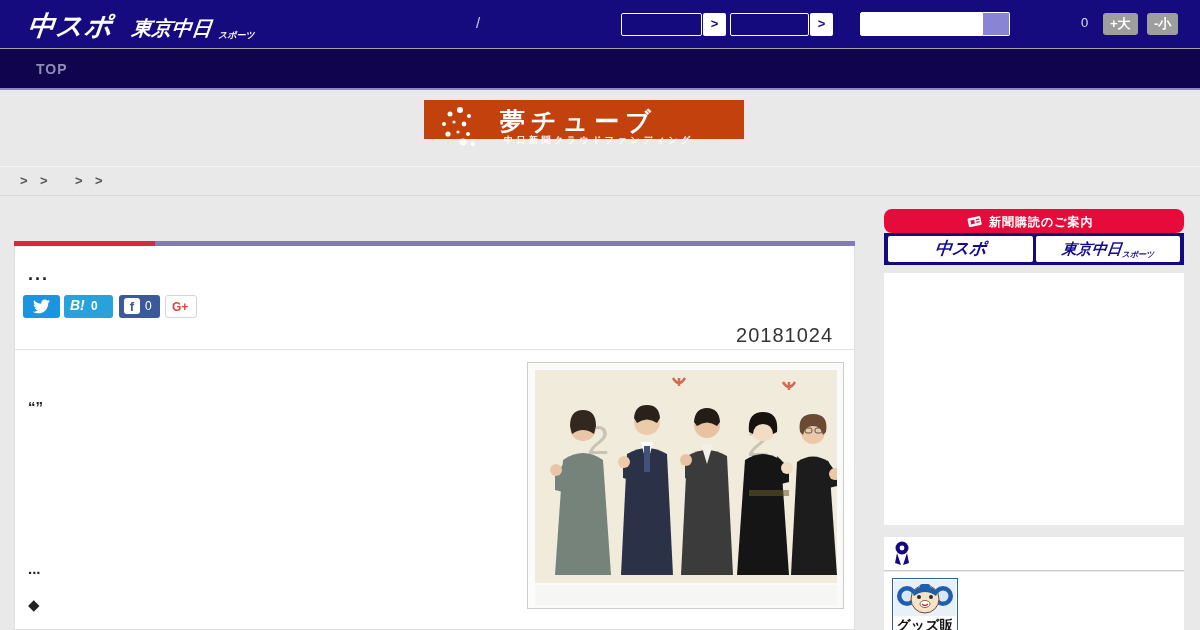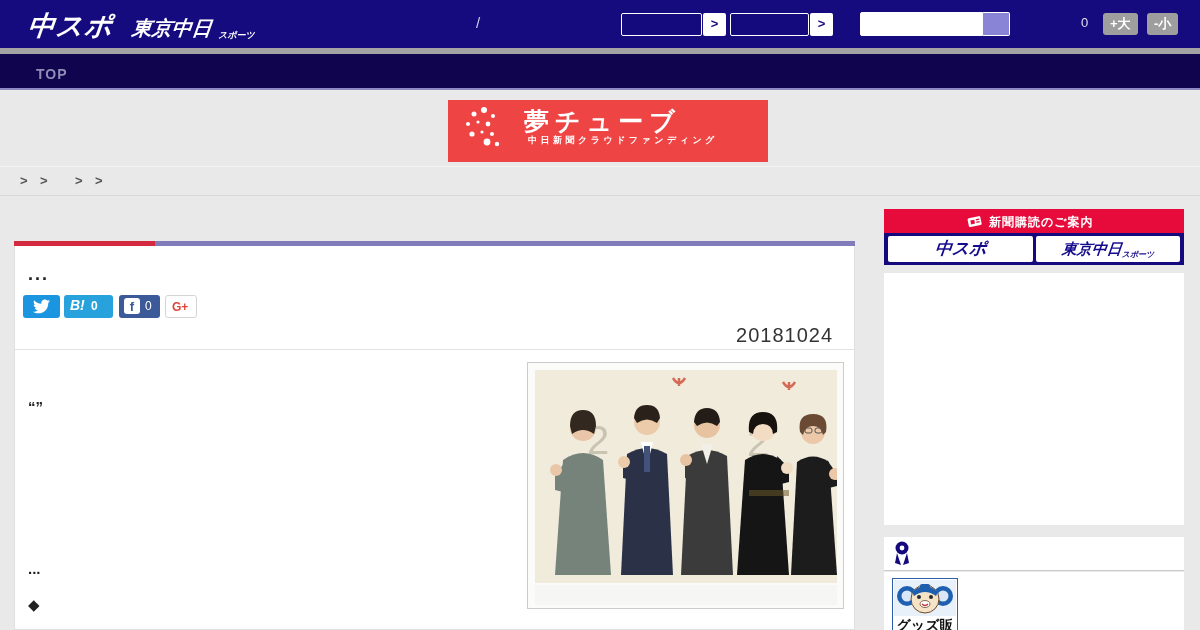--- a/index.html
+++ b/index.html
@@ -26,24 +26,24 @@
              border:1px solid #fff; border-radius:2px 0 0 2px; font-size:12px; padding:0 5px; color:#333; }
   .hsearch-go { position:absolute; left:983px; top:12px; width:27px; height:24px; background:#8a84d6;
                 border:1px solid #fff; border-left:none; border-radius:0 2px 2px 0; cursor:pointer; }
   .hcount { position:absolute; left:1081px; top:15px; color:#e0e0ee; font-size:13px; }
   .fontbtn { position:absolute; top:13px; height:22px; background:#9e9e9e; border-radius:3px;
              color:#fff; font-size:13px; font-weight:bold; text-align:center; line-height:22px; padding:0 7px; cursor:pointer; }
   .fontbtn-big { left:1103px; }
   .fontbtn-small { left:1147px; }
   
   .nav { position:absolute; left:0; top:48px; width:1200px; height:42px; background:#10044e;
-         border-top:6px solid #a3a3a3; border-bottom:2px solid #8e88c4; }
+         border-top:1px solid #a3a3a3; border-bottom:2px solid #8e88c4; }
   .nav-top { position:absolute; left:36px; top:12px; color:#8f8cb5; font-size:14px; font-weight:bold; letter-spacing:1px; cursor:pointer; }
   
-  .banner { position:absolute; left:448px; top:100px; width:320px; height:62px; background:#ef4444; cursor:pointer; }
+  .banner { position:absolute; left:424px; top:100px; width:320px; height:39px; background:#c2410c; cursor:pointer; }
   .banner-dots { position:absolute; left:12px; top:4px; width:70px; height:44px; }
   .banner-title { position:absolute; left:76px; top:5px; color:#fff; font-size:25px; font-weight:bold; letter-spacing:6px; white-space:nowrap; }
   .banner-sub { position:absolute; left:80px; top:34px; color:#fff; font-size:9px; font-weight:bold; letter-spacing:3.5px; white-space:nowrap;text-align:right; }
   
   .crumbbar { position:absolute; left:0; top:166px; width:1200px; height:30px; background:#e9e9e9; border-bottom:1px solid #d8d8d8; border-top:1px solid #f2f2f2; }
   .crumb-sep { position:absolute; top:6px; color:#555; font-size:13px; font-weight:bold; cursor:default; }
   .sep0 { left:20px; } .sep1 { left:40px; } .sep2 { left:75px; } .sep3 { left:95px; }
   
   .article { position:absolute; left:14px; top:241px; width:841px; height:389px; background:#fff; border:1px solid #e0e0e0; border-top:none; }
   .accent-red { position:absolute; left:14px; top:241px; width:141px; height:5px; background:#d4293f; }
@@ -64,21 +64,21 @@
   .a-date { position:absolute; right:367px; top:324px; font-size:20px; color:#333; letter-spacing:1px; }
   .a-hdr-divider { position:absolute; left:15px; top:349px; width:839px; height:1px; background:#e3e3e3; }
   .a-quote { position:absolute; left:28px; top:398px; font-size:15px; font-weight:bold; color:#222; }
   .a-ellipsis { position:absolute; left:28px; top:560px; font-size:15px; font-weight:bold; color:#222; }
   .a-diamond { position:absolute; left:28px; top:596px; font-size:15px; color:#222; }
   
   .photobox { position:absolute; left:527px; top:362px; width:317px; height:247px; background:#fbfbfa; border:1px solid #ccc; }
   .photo { position:absolute; left:7px; top:7px; width:302px; height:213px; cursor:pointer; }
   .photo-caption { position:absolute; left:7px; top:222px; width:302px; height:20px; background:#f6f6f4; }
   
-  .sub-hdr { position:absolute; left:884px; top:209px; width:300px; height:24px; background:#e60b3a; cursor:pointer; }
+  .sub-hdr { position:absolute; left:884px; top:209px; width:300px; height:24px; background:#e60b3a; cursor:pointer;border-radius:8px; }
   .sub-hdr-label { position:absolute; left:105px; top:5px; color:#fff; font-size:12px; font-weight:bold; letter-spacing:1px; }
   .sub-hdr svg { position:absolute; left:82px; top:5px; }
   .sub-body { position:absolute; left:884px; top:233px; width:300px; height:32px; background:#140a7e; }
   .paperbox { position:absolute; top:236px; height:26px; background:#fff; border-radius:2px; text-align:center; cursor:pointer; color:#140a8c; white-space:nowrap; }
   .paper1 { left:888px; width:145px; }
   .paper2 { left:1036px; width:144px; }
   .paper-main { display:inline-block; font-size:17px; font-weight:bold; font-style:italic; transform:skewX(-6deg); line-height:26px; }
   .paper-main-2 { font-size:15px; }
   .paper-sm { display:inline-block; font-size:8px; font-weight:bold; font-style:italic; position:relative; top:3px; }
   .adbox { position:absolute; left:884px; top:273px; width:300px; height:252px; background:#fff; }

